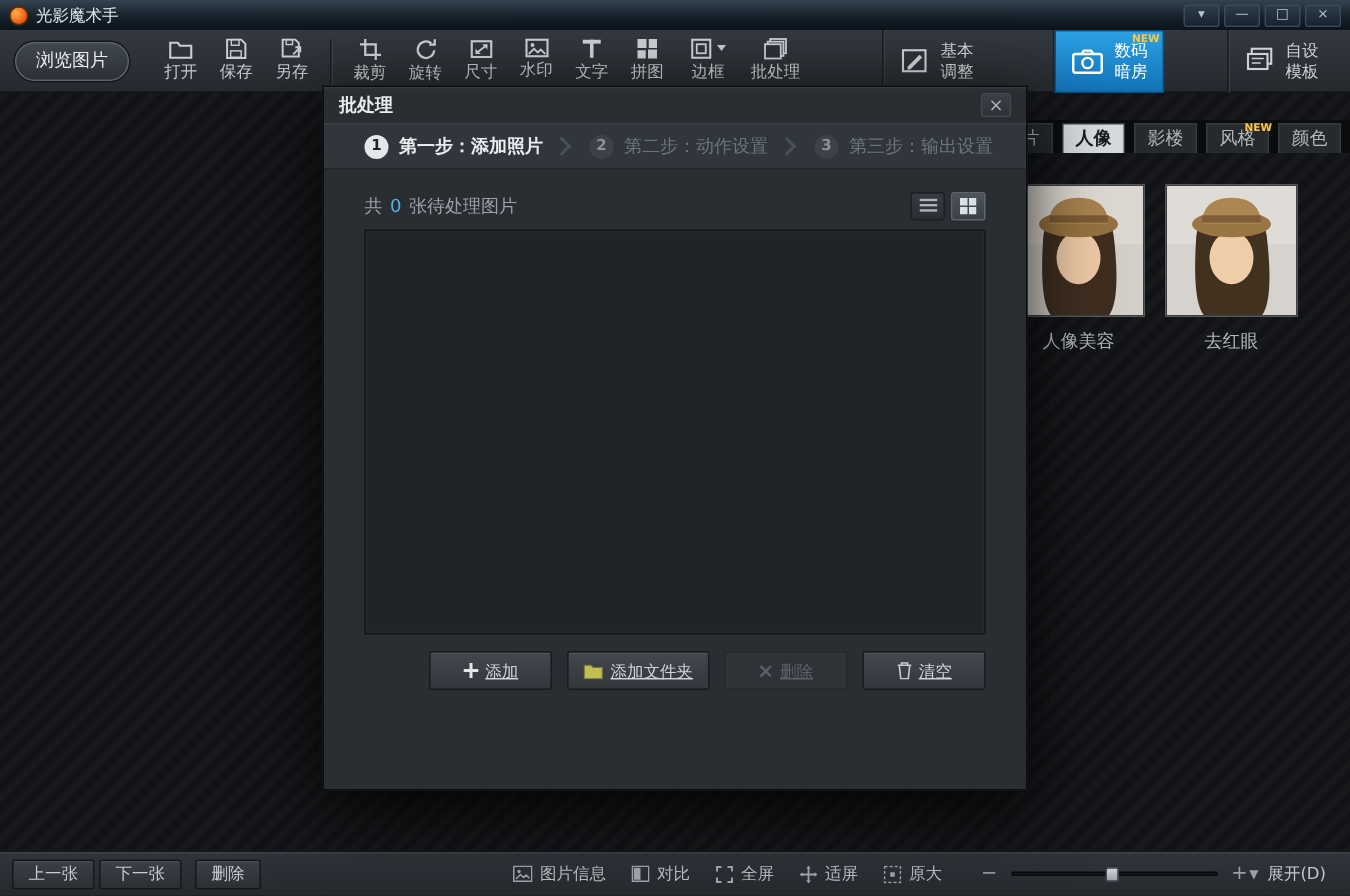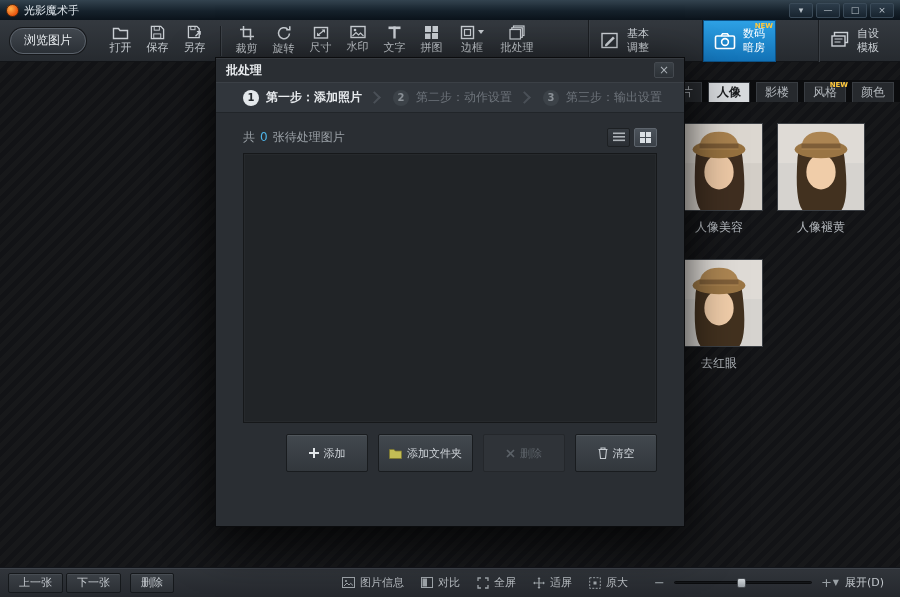--- a/index.html
+++ b/index.html
@@ -82,24 +82,24 @@
   .count-row { height:32px; display:flex; align-items:center; }
   .count-text { font-size:12px; color:#9aa0a6; display:flex; gap:5px; align-items:center; }
   .count-num { color:#4db3e6; }
   .view-toggles { margin-left:auto; display:flex; gap:4px; }
   .vt-btn { width:23px; height:19px; display:flex; align-items:center; justify-content:center;
     border:1px solid #1d2023; background:linear-gradient(#363b41,#2a2e33); border-radius:2px; }
   .vt-btn.active { background:linear-gradient(#4c535b,#3a4047); border-color:#5e656d; }
   .list-box { height:270px; background:#212427; border:1px solid #16181a;
     box-shadow:inset 0 0 0 1px rgba(255,255,255,.025); }
   .action-row { margin-top:11px; display:flex; justify-content:flex-end; gap:10px; }
-  .dlg-btn { min-width:82px; height:38px; display:inline-flex; align-items:center; justify-content:center;
+  .dlg-btn { min-width:82px; height:26px; display:inline-flex; align-items:center; justify-content:center;
     gap:5px; font-size:11px; color:#ced3d8; background:linear-gradient(#42484e,#32373c);
     border:1px solid #191c1f; box-shadow:inset 0 1px 0 rgba(255,255,255,.08);
-    border-radius:2px; padding:0 10px; }
+    border-radius:2px; padding:0 10px;text-decoration:underline; }
   .dlg-btn.disabled { color:#5b6167; background:#2f3338; box-shadow:none; border-color:#24272b; }
   .dlg-footer { margin-top:26px; border-top:1px solid #212529; box-shadow:0 1px 0 rgba(255,255,255,.04) inset;
     padding:11px 27px 0; display:flex; justify-content:flex-end; gap:10px; }
 
   
   .statusbar { position:absolute; bottom:0; left:0; right:0; height:30px;
     background:linear-gradient(#31353b,#25282d); border-top:1px solid #13151a;
     box-shadow:inset 0 1px 0 #3e434a; display:flex; align-items:center; padding:0 8px; z-index:5;justify-content:center; }
   .sb-btn { height:20px; padding:0 10px; font-size:11px; color:#c6cbd0;
     background:linear-gradient(#3b4046,#2c3035); border:1px solid #15181b;
@@ -282,34 +282,20 @@
               <rect width="88" height="88" fill="#d3cec7"></rect>
               <rect width="88" height="40" fill="#dcd7d0"></rect>
               <path d="M20 34 Q17 78 25 88 L65 88 Q73 76 68 34 Q66 15 44 13 Q22 15 20 34 Z" fill="#3f2e20"></path>
               <ellipse cx="44" cy="49" rx="15" ry="18" fill="#ecc8a5"></ellipse>
               <ellipse cx="44" cy="26" rx="27" ry="9" fill="#96713f"></ellipse>
               <path d="M24 26 Q24 8 44 8 Q64 8 64 26 Z" fill="#a8814e"></path>
               <rect x="24" y="20" width="40" height="5" fill="#7a5a35"></rect>
             </svg>
         </div>
         <div class="thumb-label">人像美容</div>
-      </div>
-      <div class="thumb-cell">
-        <div class="thumb-img">
-          <svg width="86" height="86" viewBox="0 0 88 88">
-              <rect width="88" height="88" fill="#d6d3cf"></rect>
-              <rect width="88" height="40" fill="#dfdbd6"></rect>
-              <path d="M20 34 Q17 78 25 88 L65 88 Q73 76 68 34 Q66 15 44 13 Q22 15 20 34 Z" fill="#42311f"></path>
-              <ellipse cx="44" cy="49" rx="15" ry="18" fill="#f0cda9"></ellipse>
-              <ellipse cx="44" cy="26" rx="27" ry="9" fill="#9a7544"></ellipse>
-              <path d="M24 26 Q24 8 44 8 Q64 8 64 26 Z" fill="#ac8552"></path>
-              <rect x="24" y="20" width="40" height="5" fill="#7e5e38"></rect>
-            </svg>
-        </div>
-        <div class="thumb-label">人像褪黄</div>
       </div>
       <div class="thumb-cell">
         <div class="thumb-img">
           <svg width="86" height="86" viewBox="0 0 88 88">
               <rect width="88" height="88" fill="#d6d3cf"></rect>
               <rect width="88" height="40" fill="#dfdbd6"></rect>
               <path d="M20 34 Q17 78 25 88 L65 88 Q73 76 68 34 Q66 15 44 13 Q22 15 20 34 Z" fill="#42311f"></path>
               <ellipse cx="44" cy="49" rx="15" ry="18" fill="#f0cda9"></ellipse>
               <ellipse cx="44" cy="26" rx="27" ry="9" fill="#9a7544"></ellipse>
               <path d="M24 26 Q24 8 44 8 Q64 8 64 26 Z" fill="#ac8552"></path>

